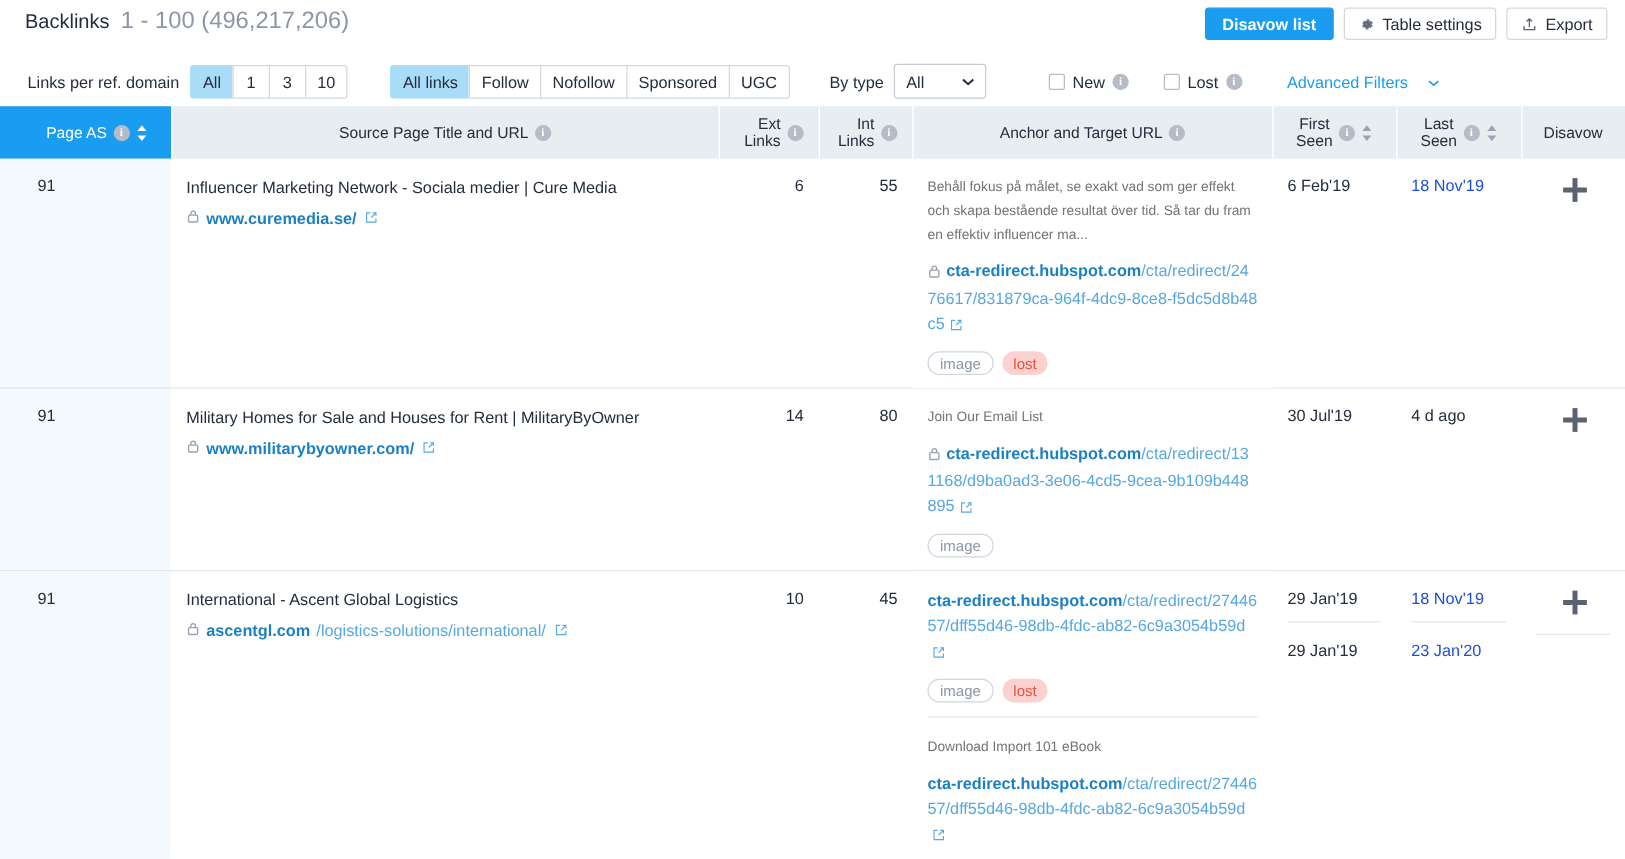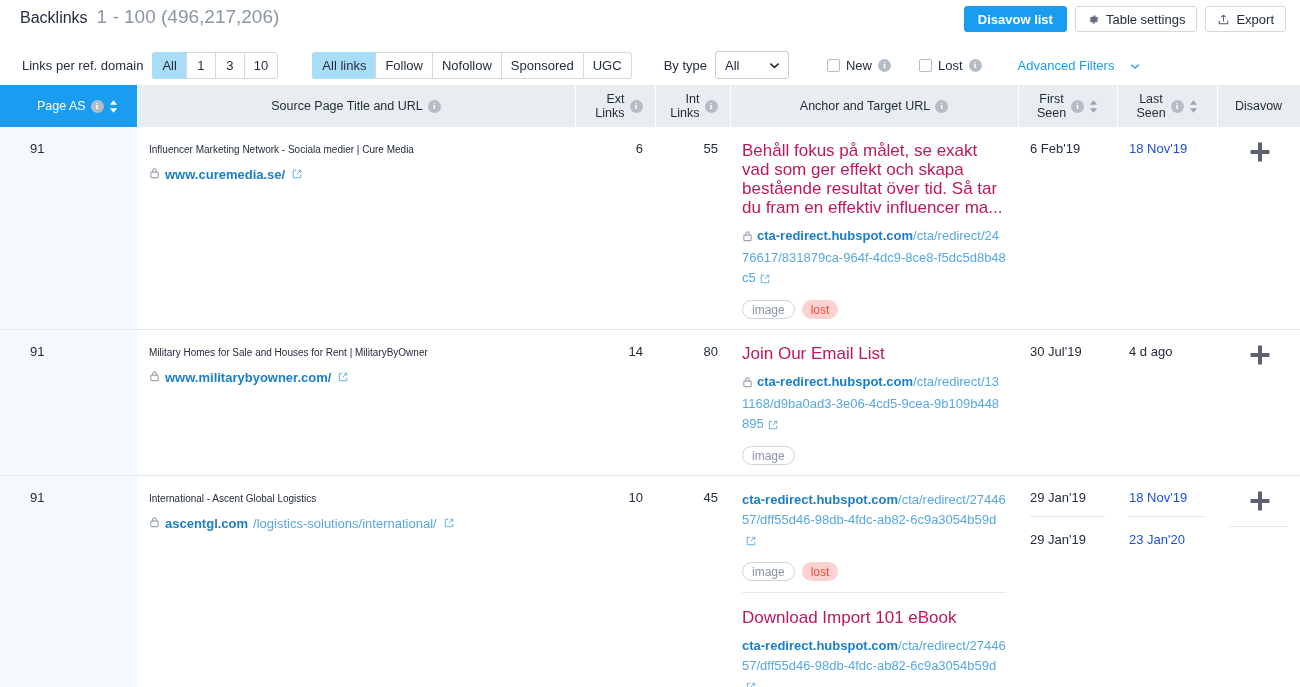--- a/index.html
+++ b/index.html
@@ -60,21 +60,21 @@
   .bytype-label { margin-left: 32px; margin-right: 8px; font-size: 13px; }
   .select-box {
     position: relative; width: 74px; height: 28px;
     border: 1px solid #c6cbd4; border-radius: 3px; background: #fff;
     display: inline-flex; align-items: center; padding: 0 9px;
     font-size: 13px; cursor: pointer;
   }
   .select-box .caret {
     position: absolute; right: 8px; top: 50%; transform: translateY(-50%);
   }
-  .chk-group { display: inline-flex; align-items: center; margin-left: 38px; gap: 6px; }
+  .chk-group { display: inline-flex; align-items: center; margin-left: 50px; gap: 6px; }
   .chk-group + .chk-group { margin-left: 28px; }
   .chk {
     width: 13px; height: 13px; border: 1px solid #b7bdc7; border-radius: 2px;
     background: #fff; cursor: pointer; display: inline-block;
   }
   .chk-label { font-size: 13px; }
   .info-i {
     width: 13px; height: 13px; border-radius: 50%;
     background: #b5bcc6; color: #fff; font-size: 9px; font-weight: bold;
     display: inline-flex; align-items: center; justify-content: center;
@@ -105,28 +105,28 @@
     vertical-align: top; padding: 14px 12px 10px 12px;
     font-size: 13px; border-bottom: 1px solid #e3e8ee;
     background: #fff;
   }
   .tbl tbody td.c-pageas {
     background: #f4f9fd; padding-left: 30px; font-size: 13px; color: #242d3c;
   }
   .tbl tbody td.num { text-align: right; font-size: 13px; }
   .tbl tbody tr.last-row td { border-bottom: none; }
 
-  .src-title { color: #242d3c; font-size: 10px; line-height: 17px; margin-bottom: 9px; }
+  .src-title { color: #242d3c; font-size: 13px; line-height: 17px; margin-bottom: 9px; }
   .src-url { display: flex; align-items: flex-end; gap: 5px; font-size: 13px; }
   .lock { flex: none; }
   .url-bold { color: #1a7fc4; font-weight: bold; }
   .url-dim { color: #57a8e0; font-weight: normal; }
   .ext-ico { flex: none; margin-left: 2px; }
 
-  .anchor-txt { color: #be185d; font-size: 17px; line-height: 19px; margin-bottom: 9px; }
+  .anchor-txt { color: #737373; font-size: 11px; line-height: 19px; margin-bottom: 9px; }
   .target-url {
     font-size: 13px; line-height: 20px; word-break: break-all; margin-bottom: 10px;
   }
   .target-url .lock { display: inline-block; vertical-align: -2px; margin-right: 4px; }
   .target-url .ext-ico { display: inline-block; vertical-align: -2px; margin-left: 4px; }
   .tags { display: flex; gap: 7px; align-items: center; }
   .tag {
     height: 19px; display: inline-flex; align-items: center; padding: 0 9px;
     border-radius: 10px; font-size: 12px;
   }

